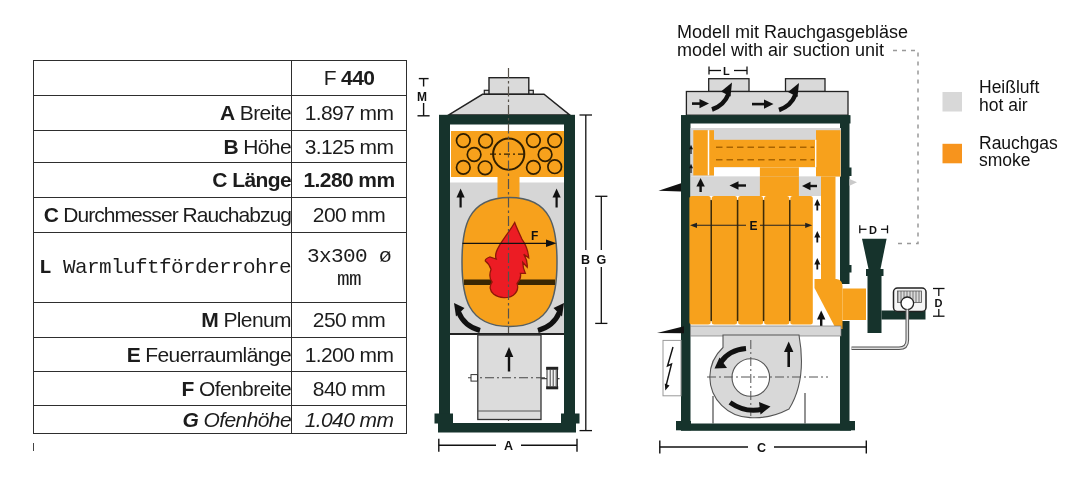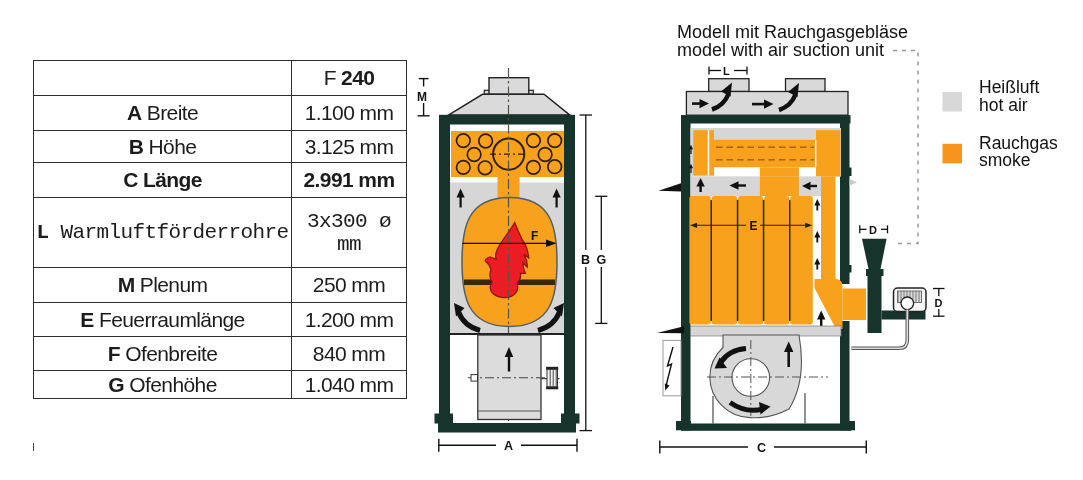--- a/index.html
+++ b/index.html
@@ -1,50 +1,54 @@
 <!DOCTYPE html>
 <html><head>
 <meta charset="utf-8">
 <style>
   html,body{margin:0;padding:0;background:#ffffff;}
   #page{position:relative;width:1083px;height:480px;font-family:"Liberation Sans",sans-serif;overflow:hidden;background:#fff;}
   table.spec{position:absolute;left:33px;top:60px;border-collapse:collapse;table-layout:fixed;
     font-family:"Liberation Sans",sans-serif;color:#1c1c1c;}
   table.spec td{border:1px solid #2e2e2e;padding:0;font-size:21px;letter-spacing:-0.6px;}
-  td.lbl{width:257px;text-align:center;padding-left:3px;}
+  td.lbl{width:257px;text-align:right;padding-left:3px;}
   td.val{width:114px;text-align:center;}
   td.lbl b{letter-spacing:-0.6px;}
 </style>
 </head>
 <body>
 <div id="page">
 
 <table class="spec">
 
   <tbody>
         <tr style="height:35px;">
           <td class="lbl"></td>
-          <td class="val">F <b>240</b></td>
+          <td class="val">F <b>440</b></td>
         </tr>
 
   <tr style="height:35px;">
           <td class="lbl"><b>A</b> Breite</td>
-          <td class="val">1.100 mm</td>
+          <td class="val">1.897 mm</td>
         </tr>
 
   <tr style="height:32px;">
           <td class="lbl"><b>B</b> Höhe</td>
           <td class="val">3.125 mm</td>
         </tr>
 
   <tr style="height:35px;font-weight:bold;">
           <td class="lbl"><b>C</b> Länge</td>
-          <td class="val">2.991 mm</td>
-        </tr>
-
+          <td class="val">1.280 mm</td>
+        </tr>
+
+  <tr style="height:35px;">
+          <td class="lbl" style="letter-spacing:-0.95px;"><b>C</b> Durchmesser Rauchabzug</td>
+          <td class="val">200 mm</td>
+        </tr>
 
   <tr style="height:70px;font-family:Liberation Mono, monospace;">
           <td class="lbl"><b>L</b> Warmluftförderrohre</td>
           <td class="val">3x300 ø mm</td>
         </tr>
 
   <tr style="height:35px;margin-left:19px;">
           <td class="lbl"><b>M</b> Plenum</td>
           <td class="val">250 mm</td>
         </tr>
@@ -52,21 +56,21 @@
   <tr style="height:34px;">
           <td class="lbl"><b>E</b> Feuerraumlänge</td>
           <td class="val">1.200 mm</td>
         </tr>
 
   <tr style="height:34px;">
           <td class="lbl"><b>F</b> Ofenbreite</td>
           <td class="val">840 mm</td>
         </tr>
 
-  <tr style="height:28px;">
+  <tr style="height:28px;font-style:italic;">
           <td class="lbl"><b>G</b> Ofenhöhe</td>
           <td class="val">1.040 mm</td>
         </tr>
 </tbody>
     </table>
 
 <div style="position:absolute;left:33px;top:443px;width:1px;height:8px;background:#444;"></div>
 
 <svg id="art" width="1083" height="480" viewBox="0 0 1083 480" style="position:absolute;left:0;top:0;" font-family="Liberation Sans, sans-serif">
 <defs>

